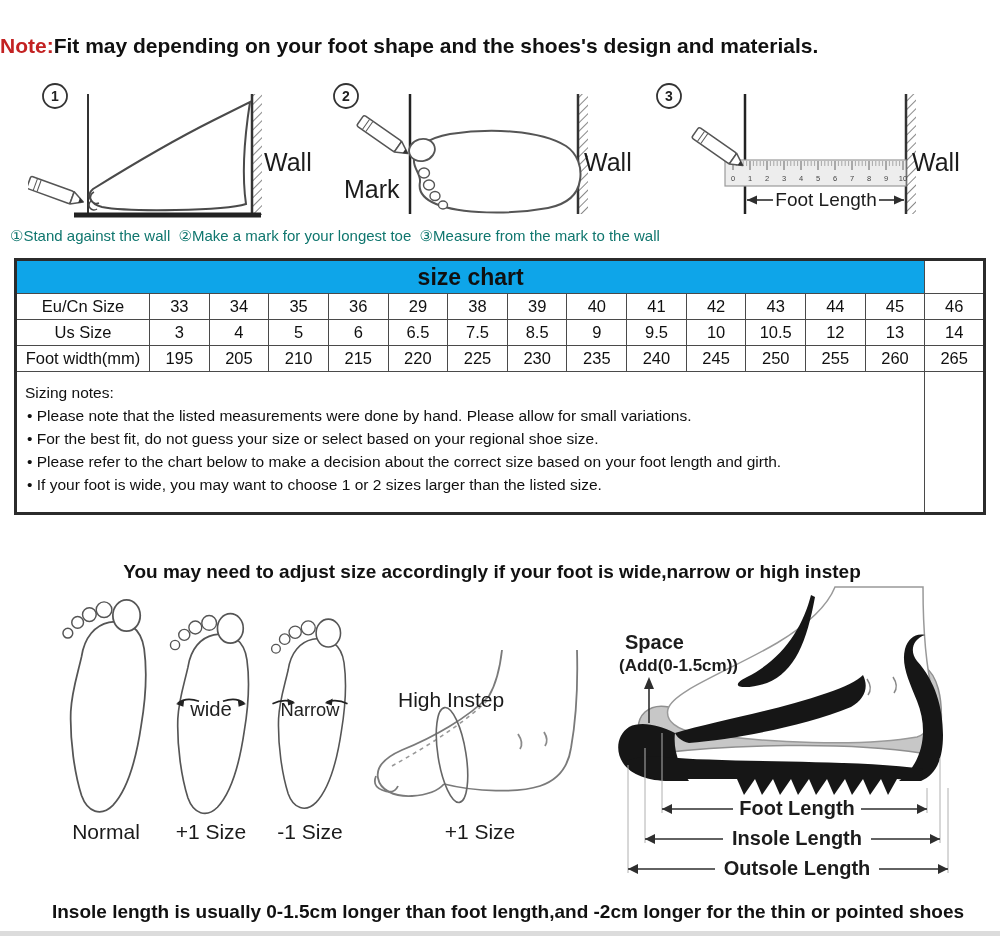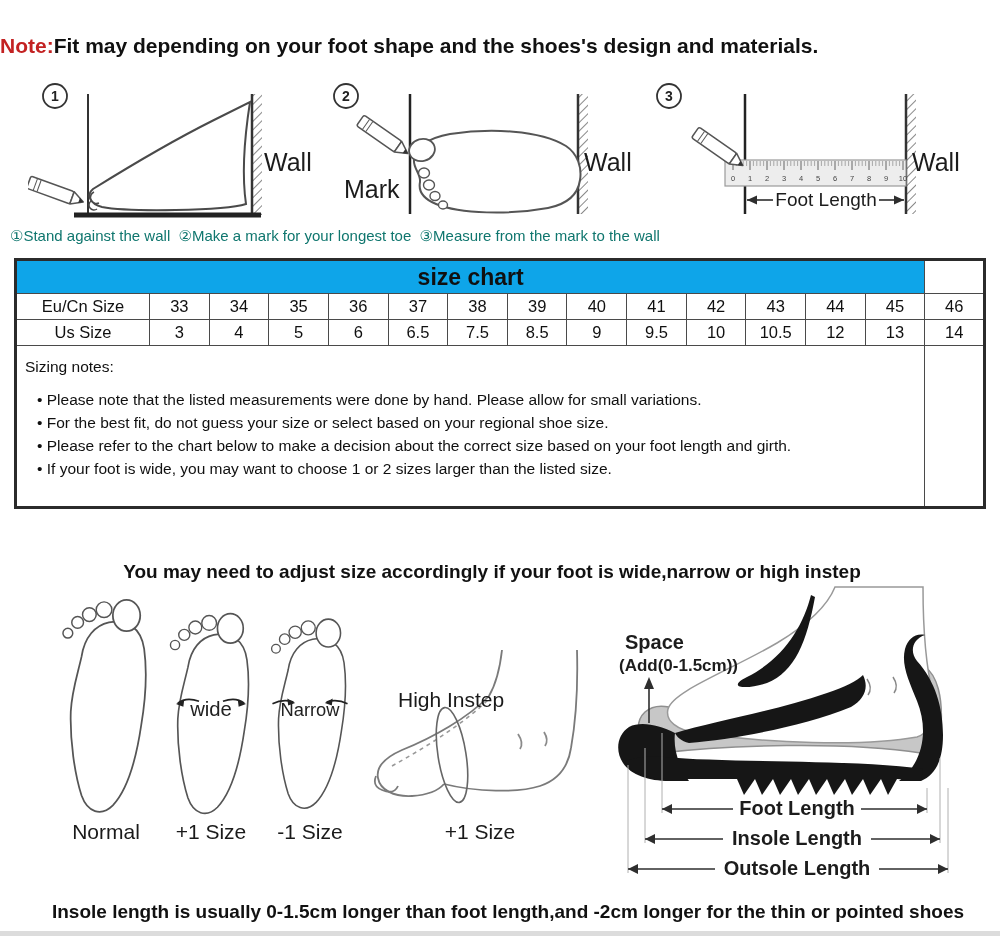--- a/index.html
+++ b/index.html
@@ -17,21 +17,21 @@
   .steps-caption{top:227px;left:10px;font-size:15px;color:#0f766e;white-space:pre-wrap;}
 
   
   .chart-wrap{top:258px;left:14px;width:972px;}
   table.size{border-collapse:collapse;table-layout:fixed;width:972px;border:3px solid #2b2b2b;}
   table.size td{border:1px solid #4a4a4a;text-align:center;font-size:16.5px;padding:0;height:25px;color:#101010;}
   table.size td.title{background:#0ea5e9;font-size:23px;font-weight:bold;height:32px;}
   table.size col.lab{width:134px;}
   table.size td.notes{height:auto;text-align:left;padding:12px 20px 14px 8px;font-size:15.5px;}
   .notes-title{margin:0 0 2px 0;}
-  ul.notes-list{list-style:none;margin:12px;padding:0;}
+  ul.notes-list{list-style:none;margin:2px;padding:0;}
   ul.notes-list li{margin:0;padding:0;line-height:23px;}
   ul.notes-list li::before{content:"• ";}
 
   
   .adjust-heading{top:561px;left:0;right:16px;text-align:center;font-size:19px;font-weight:bold;}
   .bottom-note{top:901px;left:16px;right:0;text-align:center;font-size:19px;font-weight:bold;white-space:nowrap;}
   .bottom-strip{top:931px;left:0;right:0;height:5px;background:#dcdcdc;}
 
   
   .foot-label{font-size:21px;color:#1a1a1a;text-align:center;}
@@ -201,21 +201,21 @@
       <tbody>
         <tr>
             <td class="title" colspan="14">size chart</td>
           </tr>
       <tr>
             <td>Eu/Cn Size</td>
             <td>33</td>
             <td>34</td>
             <td>35</td>
             <td>36</td>
-            <td>37</td>
+            <td>29</td>
             <td>38</td>
             <td>39</td>
             <td>40</td>
             <td>41</td>
             <td>42</td>
             <td>43</td>
             <td>44</td>
             <td>45</td>
             <td>46</td>
           </tr>
@@ -229,20 +229,37 @@
             <td>7.5</td>
             <td>8.5</td>
             <td>9</td>
             <td>9.5</td>
             <td>10</td>
             <td>10.5</td>
             <td>12</td>
             <td>13</td>
             <td>14</td>
           </tr>
+          <tr>
+            <td>Foot width(mm)</td>
+            <td>195</td>
+            <td>205</td>
+            <td>210</td>
+            <td>215</td>
+            <td>220</td>
+            <td>225</td>
+            <td>230</td>
+            <td>235</td>
+            <td>240</td>
+            <td>245</td>
+            <td>250</td>
+            <td>255</td>
+            <td>260</td>
+            <td>265</td>
+          </tr>
         </tbody>
       <tbody>
         <tr>
             <td class="notes" colspan="14">
           <div class="notes-title">Sizing notes:</div>
           <ul class="notes-list">
                 <li>Please note that the listed measurements were done by hand. Please allow for small variations.</li>
                 <li>For the best fit, do not guess your size or select based on your regional shoe size.</li>
                 <li>Please refer to the chart below to make a decision about the correct size based on your foot length and girth.</li>
                 <li>If your foot is wide, you may want to choose 1 or 2 sizes larger than the listed size.</li>

